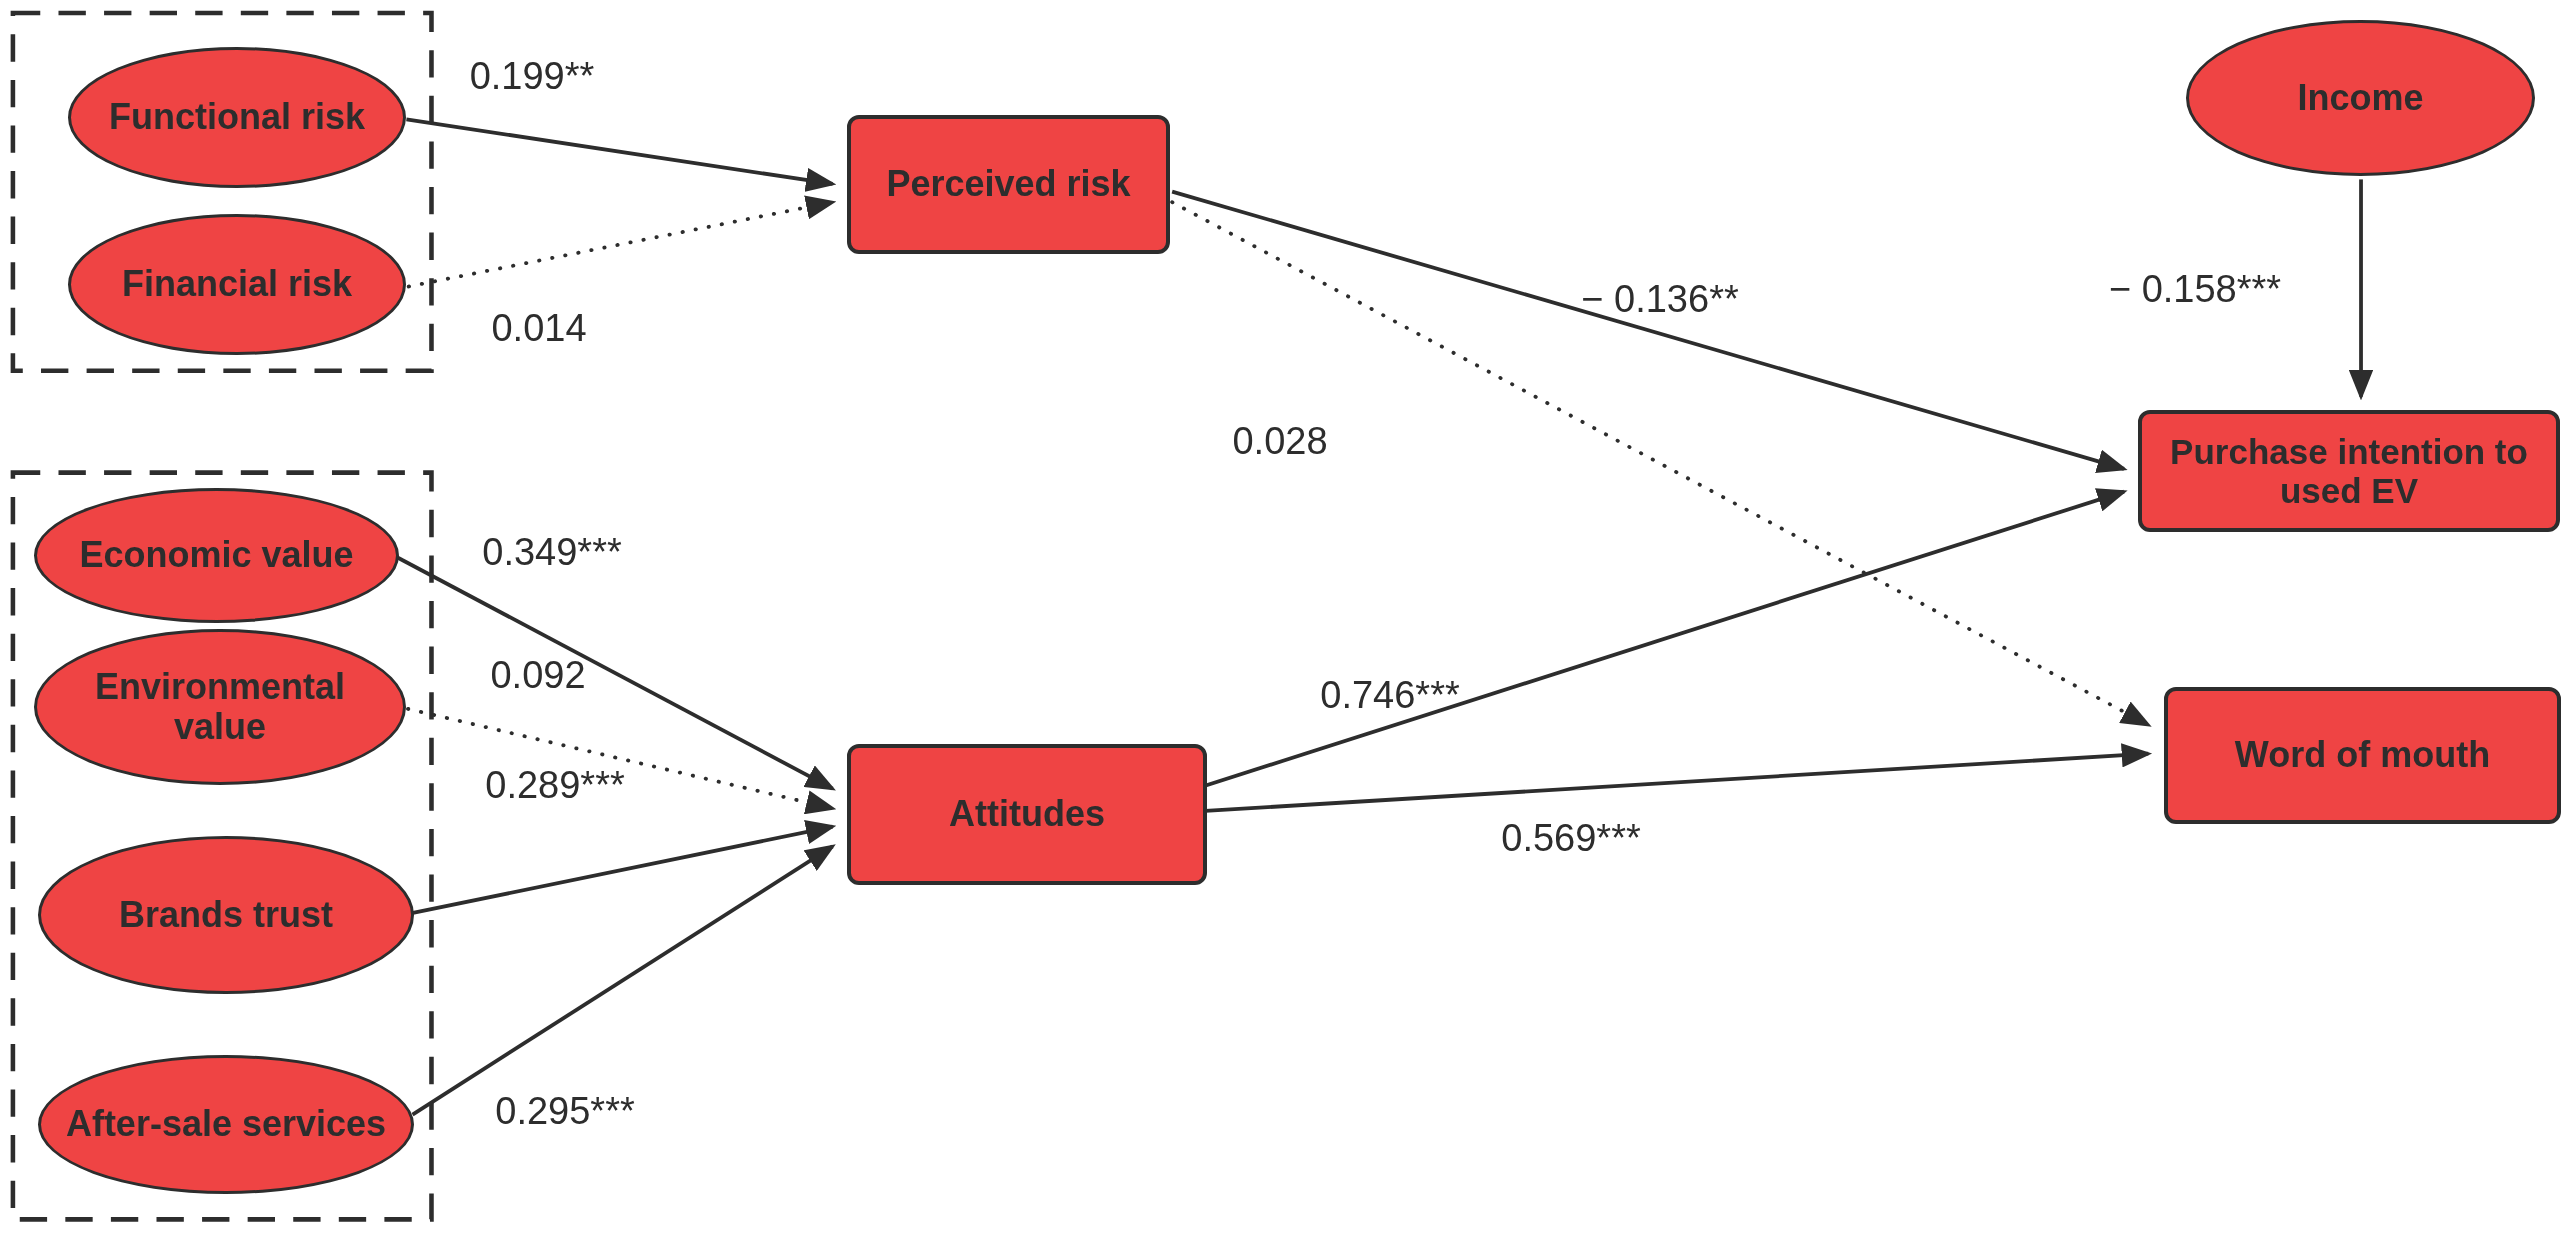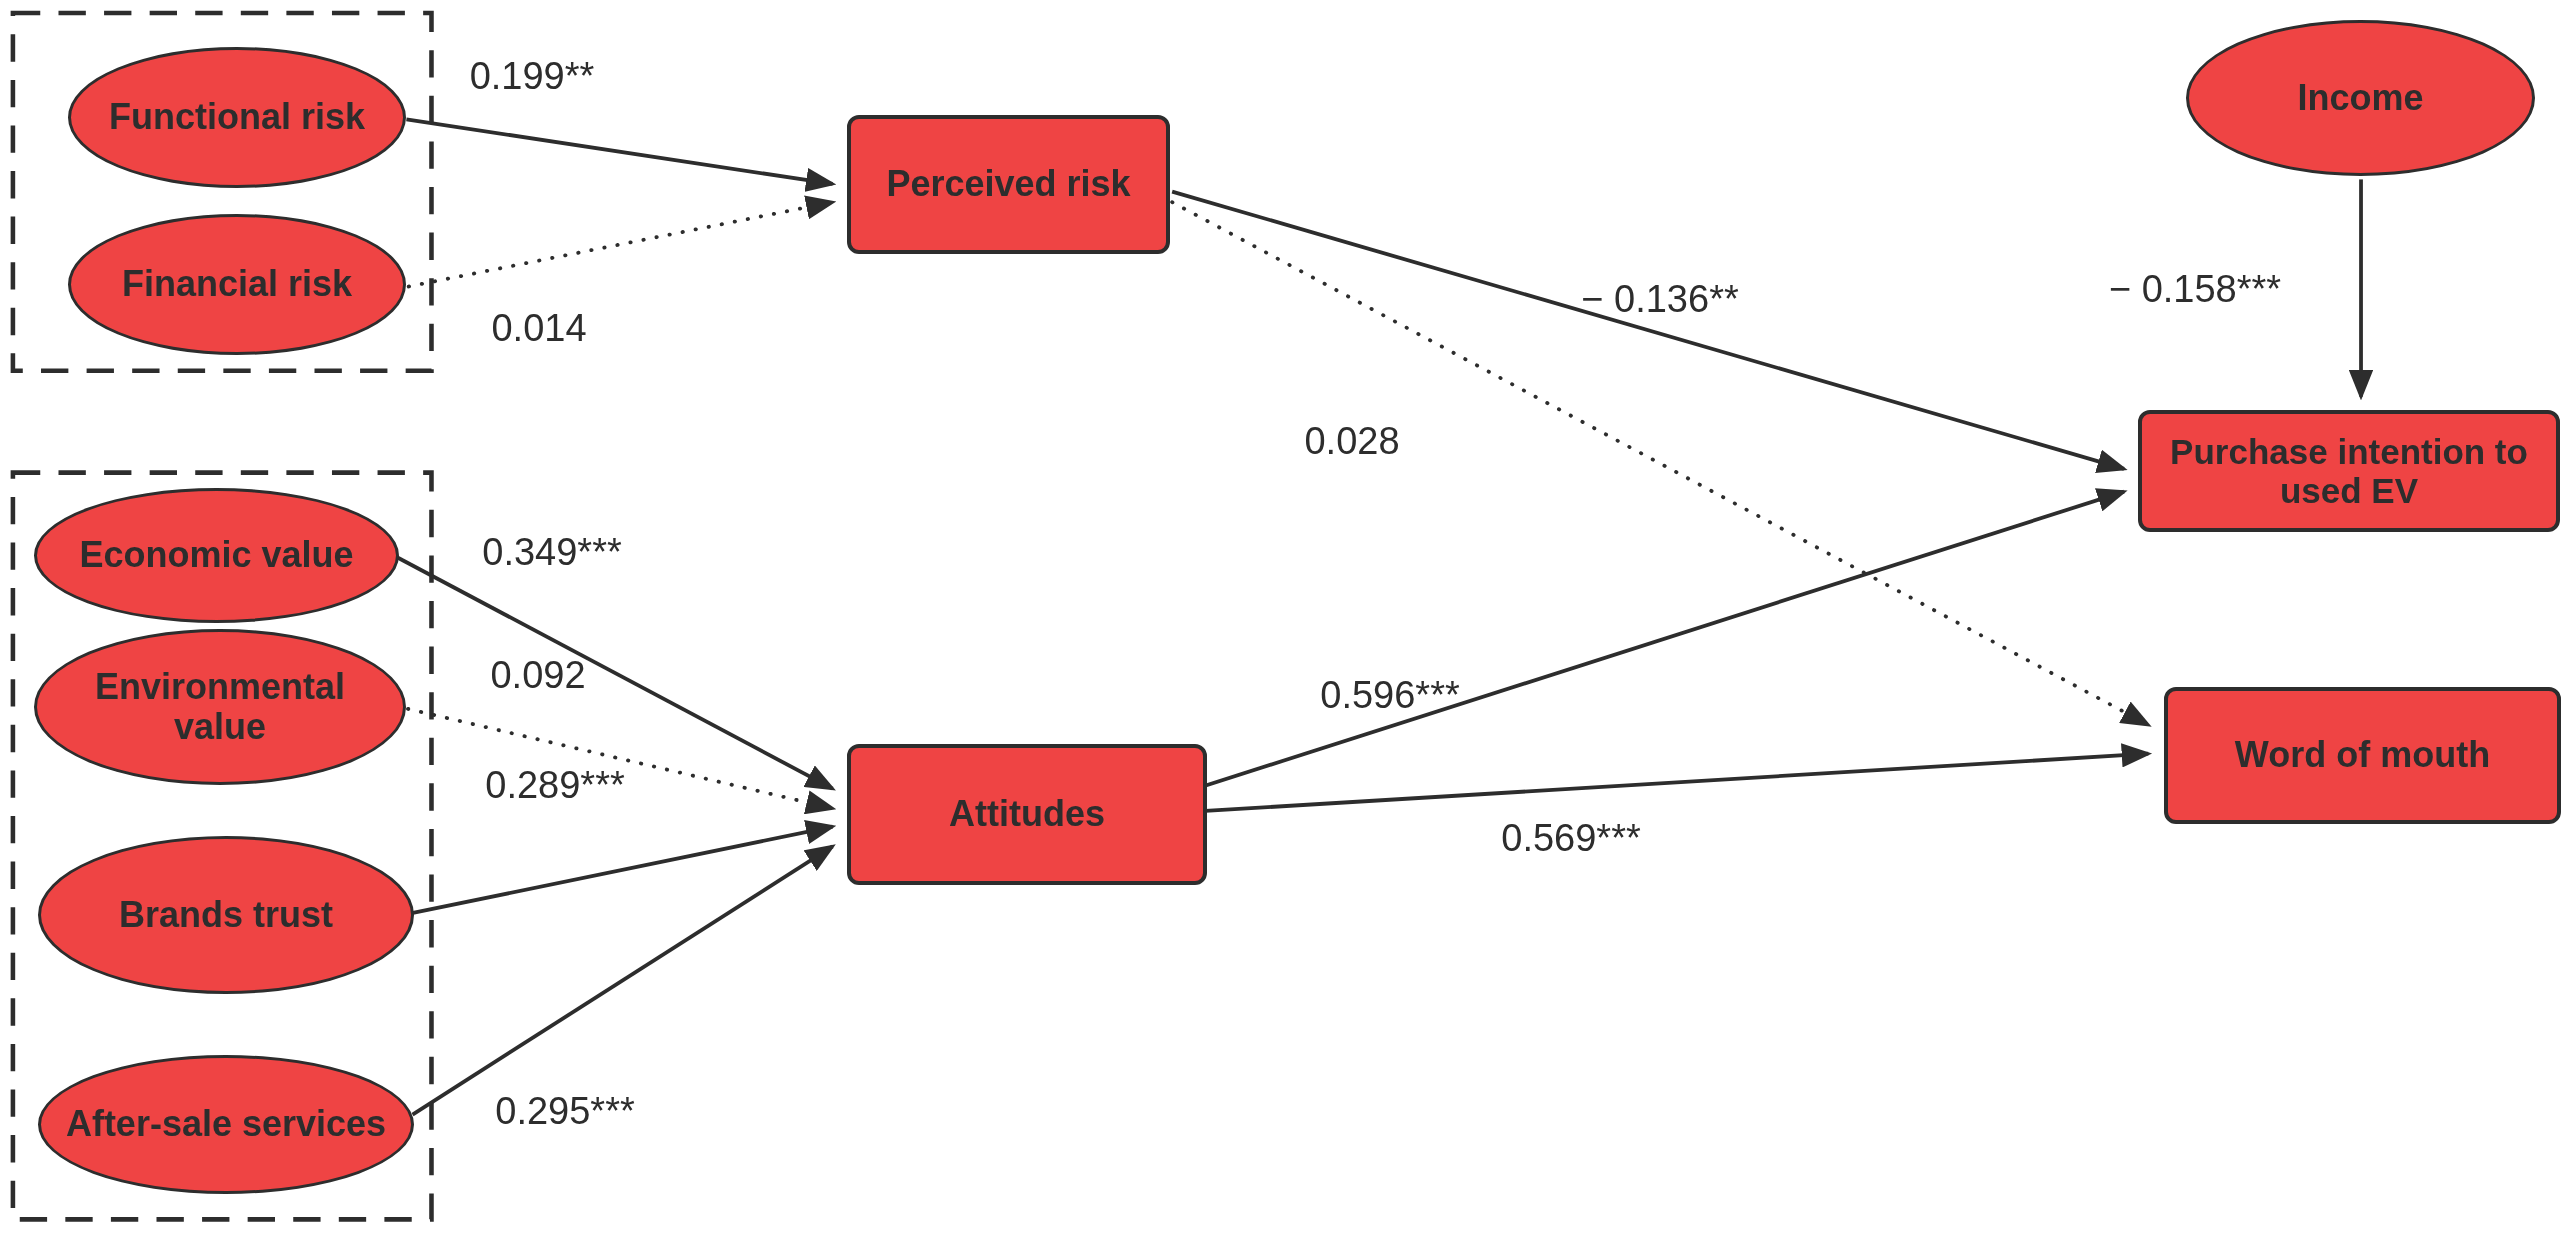--- a/index.html
+++ b/index.html
@@ -79,21 +79,21 @@
   #n-purchase     { left: 2138px; top: 410px;  width: 422px; height: 122px; font-size: 35px; }
   #n-wom          { left: 2164px; top: 679px;  width: 397px; height: 137px; margin-top: 8px; }
   
   #c-0  { left: 532px;  top: 76px; }
   #c-1  { left: 539px;  top: 328px; }
   #c-2  { left: 552px;  top: 552px; }
   #c-3  { left: 538px;  top: 675px; }
   #c-4  { left: 555px;  top: 785px; }
   #c-5  { left: 565px;  top: 1111px; }
   #c-6  { left: 1660px; top: 299px; }
-  #c-7  { left: 1352px; top: 441px; }
+  #c-7  { left: 1280px; top: 441px; }
   #c-8  { left: 1390px; top: 695px; }
   #c-9  { left: 1571px; top: 838px; }
   #c-10 { left: 2195px; top: 289px; }
 </style>
 </head>
 <body>
 
 <div id="stage">
 
   <svg id="wires" width="2576" height="1240" viewBox="0 0 3391 1632">
@@ -133,18 +133,18 @@
   <div id="n-wom" class="node rect">Word of mouth</div>
 
   <div id="c-0" class="coef">0.199**</div>
   <div id="c-1" class="coef">0.014</div>
   <div id="c-2" class="coef">0.349***</div>
   <div id="c-3" class="coef">0.092</div>
   <div id="c-4" class="coef">0.289***</div>
   <div id="c-5" class="coef">0.295***</div>
   <div id="c-6" class="coef">− 0.136**</div>
   <div id="c-7" class="coef">0.028</div>
-  <div id="c-8" class="coef">0.596***</div>
+  <div id="c-8" class="coef">0.746***</div>
   <div id="c-9" class="coef">0.569***</div>
   <div id="c-10" class="coef">− 0.158***</div>
 
 </div>
 
 
 </body></html>

